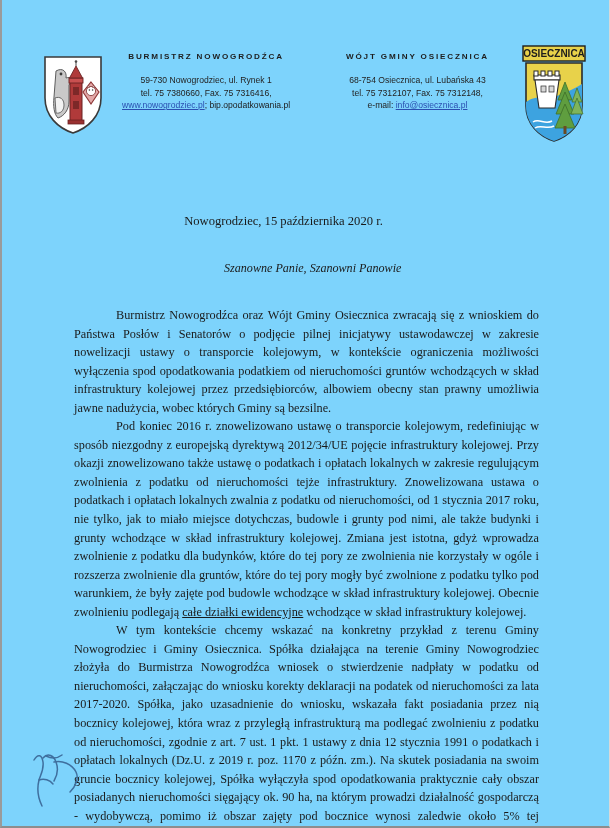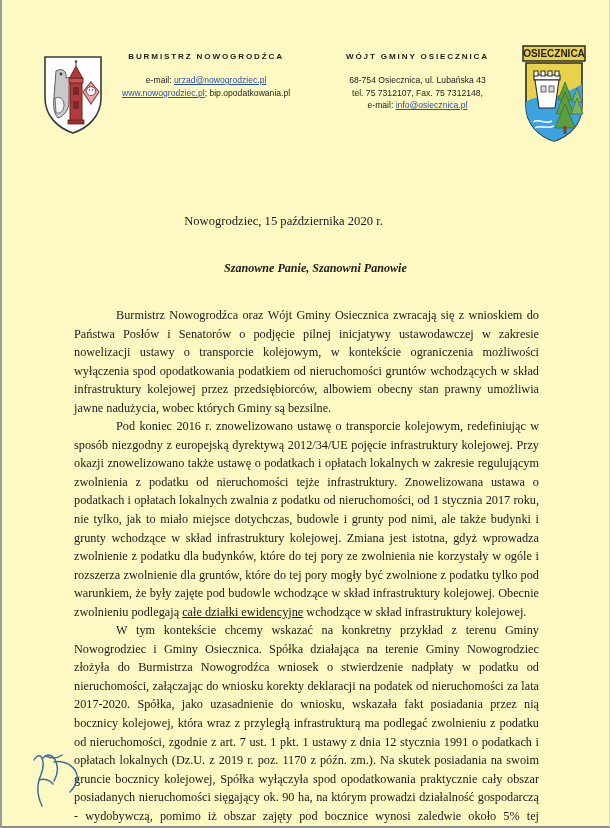--- a/index.html
+++ b/index.html
@@ -9,21 +9,21 @@
     background: #ffffff;
   }
   body {
     font-family: "Liberation Serif", "DejaVu Serif", serif;
     color: #1a1a1a;
   }
   .page {
     position: relative;
     width: 610px;
     height: 828px;
-    background: #fef9c3;
+    background: #7dd3fc;
     overflow: hidden;
     box-sizing: border-box;
     border-left: 2px solid #9a9a9a;
     border-right: 1px solid #d8d8d8;
     border-bottom: 2px solid #8d8d8d;
   }
 
   
   .letterhead {
     display: flex;
@@ -73,21 +73,20 @@
     text-align: center;
     font-size: 12.6px;
   }
 
   
   .salutation {
     margin: 30px 0 0 222px;
     font-style: italic;
     font-size: 12.1px;
     line-height: 19px;
-    font-weight: bold;
   }
 
   
   .body-text {
     margin: 28px 70px 0 72px;
     font-size: 12.25px;
     line-height: 18.55px;
     text-align: justify;
     text-justify: inter-word;
   }
@@ -137,24 +136,22 @@
           <circle cx="49" cy="37" r="4.6" fill="#ffffff" stroke="#7a2f2f" stroke-width="0.8"></circle>
           <circle cx="47.4" cy="36" r="0.8" fill="#3a3a3a"></circle>
           <circle cx="50.6" cy="36" r="0.8" fill="#3a3a3a"></circle>
           <path d="M45 33.5 L46.6 31.4 L47.6 33.6 Z" fill="#ffffff" stroke="#7a2f2f" stroke-width="0.6"></path>
           <path d="M53 33.5 L51.4 31.4 L50.4 33.6 Z" fill="#ffffff" stroke="#7a2f2f" stroke-width="0.6"></path>
         </svg>
       </div>
 
       <div class="lh-text">
         <div class="office-title">BURMISTRZ NOWOGRODŹCA</div>
-        <div class="contact-line">
-          <span>e-mail:</span>
-          <span class="lnk">urzad@nowogrodziec.pl</span>
-        </div>
+        <div class="contact-line">59-730 Nowogrodziec, ul. Rynek 1</div>
+        <div class="contact-line">tel. 75 7380660, Fax. 75 7316416,</div>
         <div class="contact-line">
           <span class="lnk">www.nowogrodziec.pl</span><span>;</span>
           <span class="lnk-plain">bip.opodatkowania.pl</span>
         </div>
       </div>
     </div>
 
     <div class="lh-block">
       <div class="lh-text">
         <div class="office-title">WÓJT GMINY OSIECZNICA</div>

